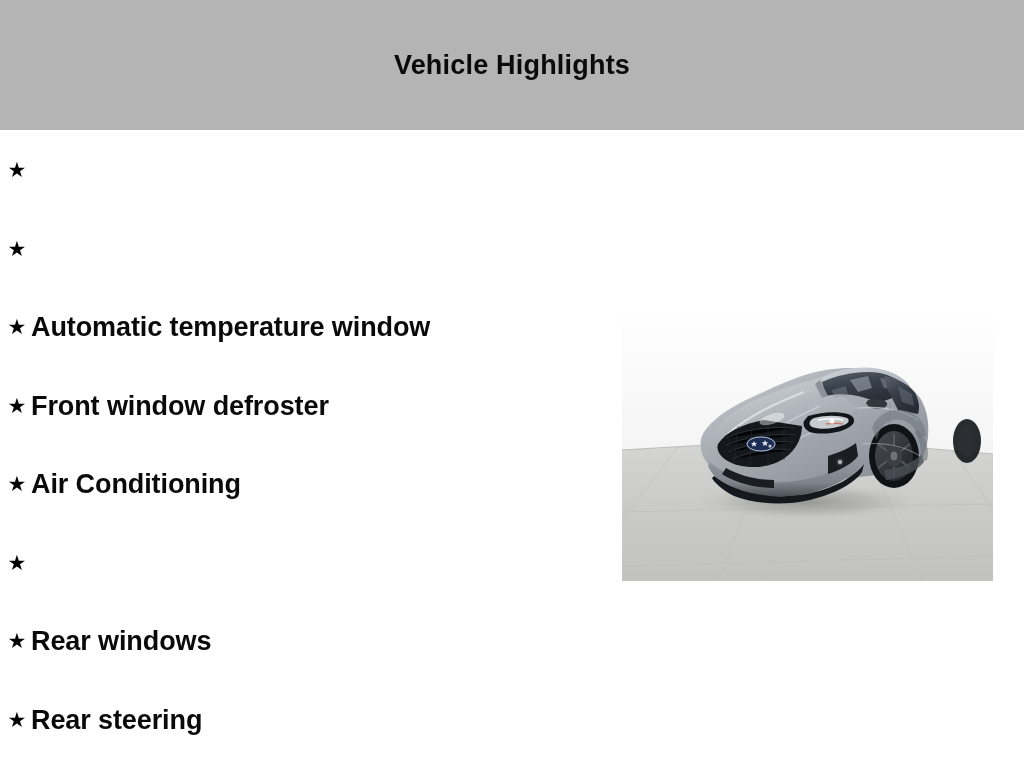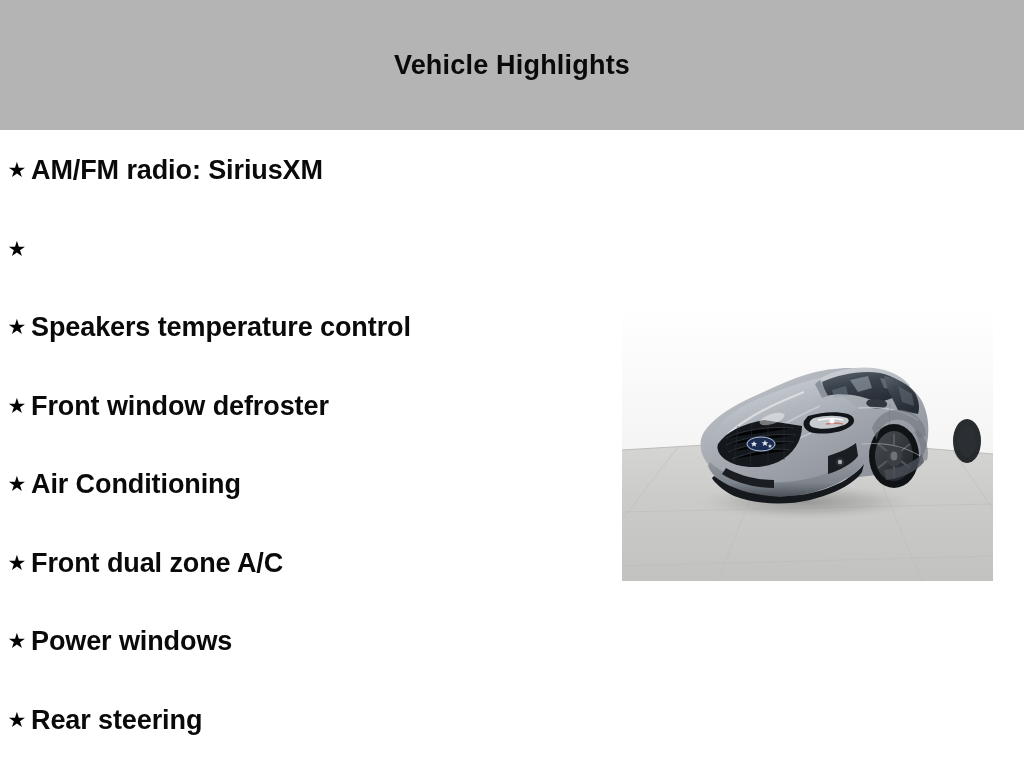--- a/index.html
+++ b/index.html
@@ -95,44 +95,42 @@
 </head>
 <body>
 
 <div id="header-bar">
   <div id="page-title">Vehicle Highlights</div>
 </div>
 
 <ul id="highlights-list">
   <li class="highlight-item">
     <span class="bullet-star">★</span>
-    <span class="highlight-label">AM/FM radio: SiriusXM</span>
-  </li>
-  <li class="highlight-item">
-    <span class="bullet-star">★</span>
-  </li>
-  <li class="highlight-item">
-    <span class="bullet-star">★</span>
-    <span class="highlight-label">Speakers temperature control</span>
+  </li>
+  <li class="highlight-item">
+    <span class="bullet-star">★</span>
+  </li>
+  <li class="highlight-item">
+    <span class="bullet-star">★</span>
+    <span class="highlight-label">Automatic temperature window</span>
   </li>
   <li class="highlight-item">
     <span class="bullet-star">★</span>
     <span class="highlight-label">Front window defroster</span>
   </li>
   <li class="highlight-item">
     <span class="bullet-star">★</span>
     <span class="highlight-label">Air Conditioning</span>
   </li>
   <li class="highlight-item">
     <span class="bullet-star">★</span>
-    <span class="highlight-label">Front dual zone A/C</span>
-  </li>
-  <li class="highlight-item">
-    <span class="bullet-star">★</span>
-    <span class="highlight-label">Power windows</span>
+  </li>
+  <li class="highlight-item">
+    <span class="bullet-star">★</span>
+    <span class="highlight-label">Rear windows</span>
   </li>
   <li class="highlight-item">
     <span class="bullet-star">★</span>
     <span class="highlight-label">Rear steering</span>
   </li>
 </ul>
 
 <div id="vehicle-photo">
   <svg viewBox="0 0 371 277" xmlns="http://www.w3.org/2000/svg">
     <defs>

